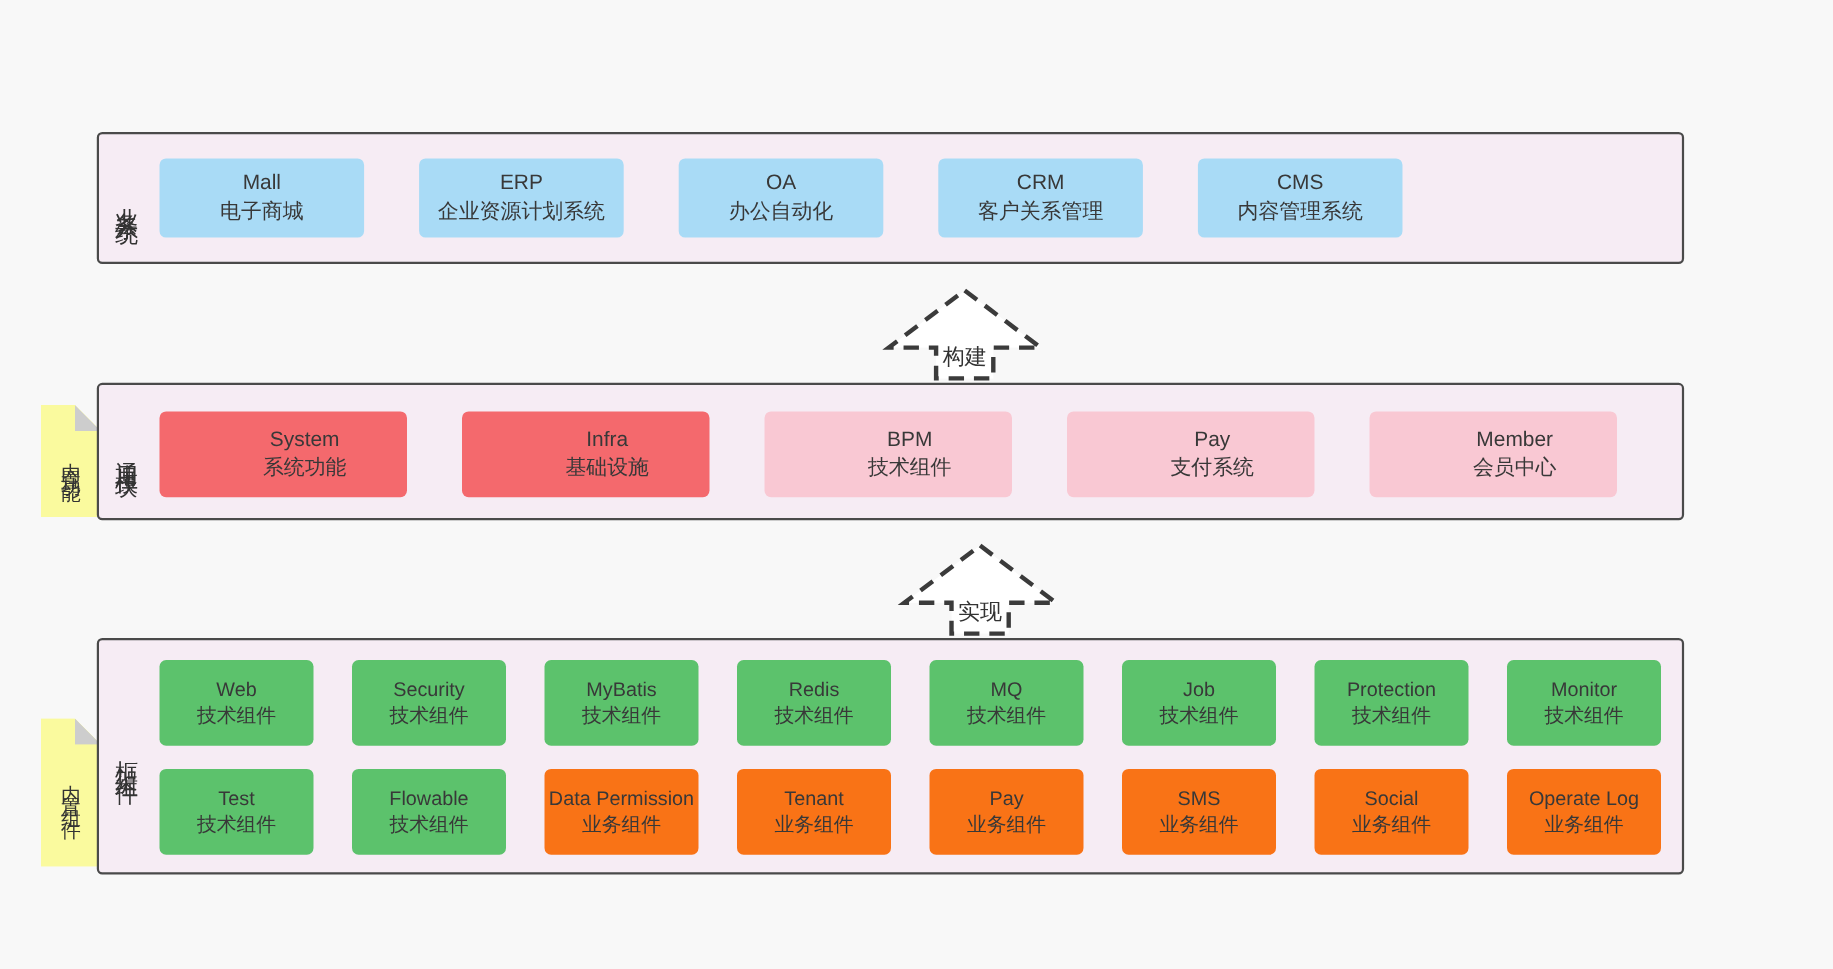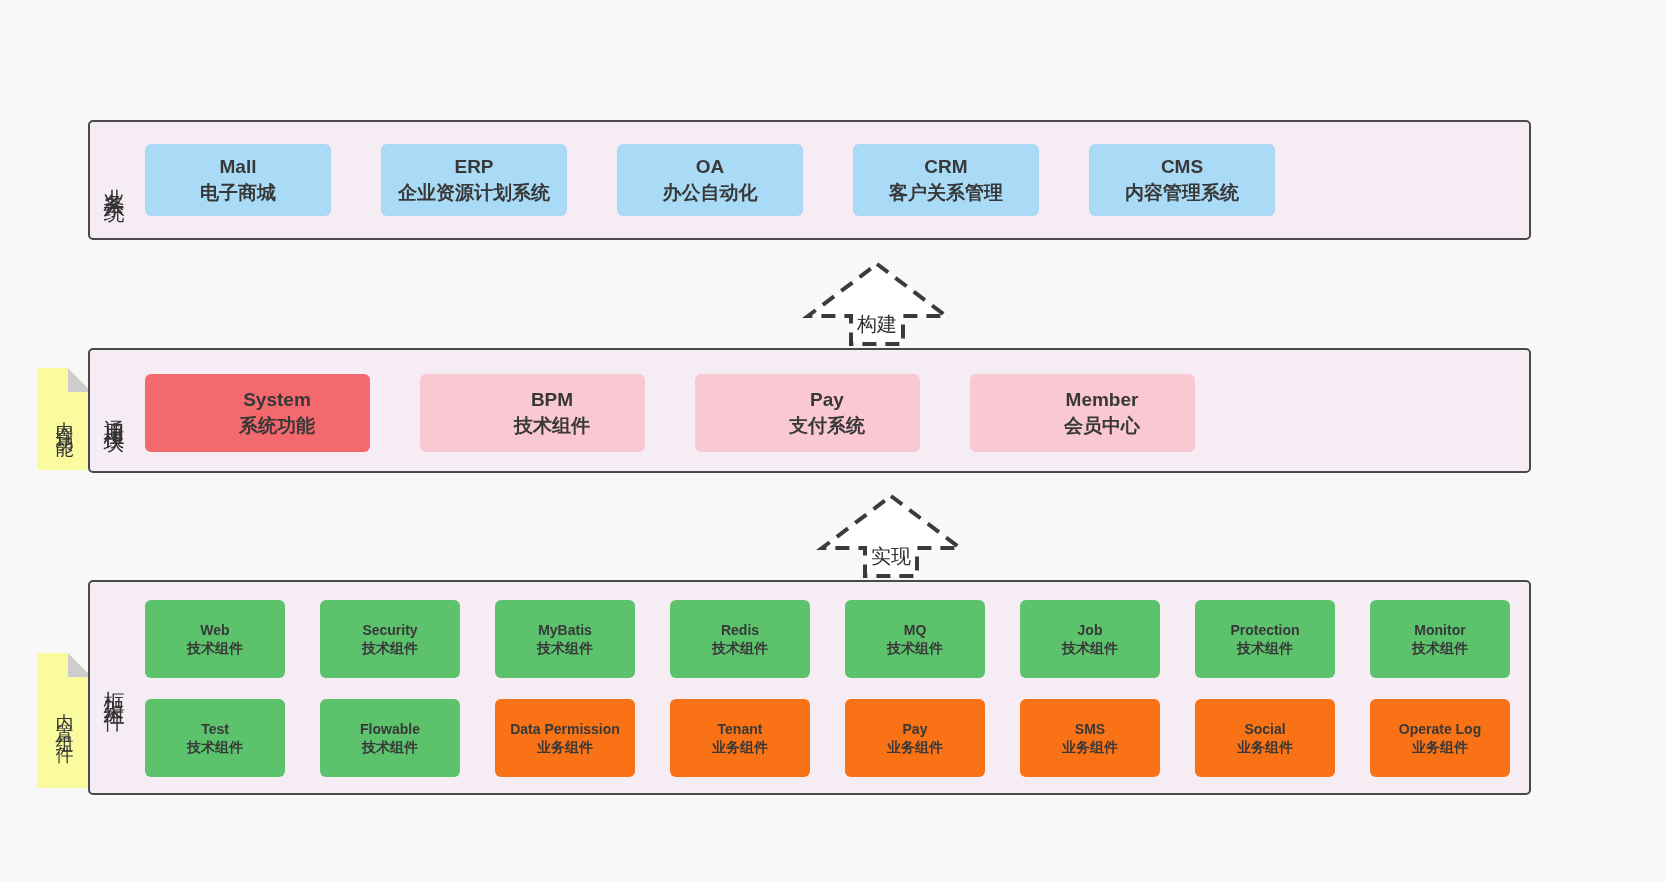--- a/index.html
+++ b/index.html
@@ -19,25 +19,25 @@
     writing-mode:vertical-rl;text-orientation:upright;
     font-size:21px;color:#333;letter-spacing:4px;white-space:nowrap;
   }
   .v-label.wide{letter-spacing:7px;}
   .row{position:absolute;display:flex;left:55px;}
   .row-6{gap:50px;}
   .row-8{gap:35px;}
   .box{
     border-radius:6px;display:flex;flex-direction:column;
     align-items:center;justify-content:center;text-align:center;
-    line-height:1.38;color:#383838;font-weight:bold;
+    line-height:1.38;color:#383838;
   }
   .row-6 .box{width:186px;height:72px;font-size:19px;}
   #panel-modules .box{height:78px;padding-left:39px;}
-  .row-8 .box{width:140px;height:78px;font-size:14px;line-height:1.3;}
+  .row-8 .box{width:140px;height:78px;font-size:18px;line-height:1.3;}
   .blue{background:#a9dbf6;}
   .red{background:#f4696d;}
   .pink{background:#f9c8d3;}
   .green{background:#5cc26c;}
   .green-light{background:#f97316;}
   .note{
     position:absolute;width:55px;background:#fafa9e;z-index:0;
     display:flex;align-items:center;justify-content:center;
     clip-path:polygon(0 0, calc(100% - 24px) 0, 100% 24px, 100% 100%, 0 100%);
   }
@@ -101,20 +101,24 @@
   <span class="note-text">内置功能</span>
 </div>
 
 <section class="panel" id="panel-modules" style="top:348px;height:125px;">
   <div class="v-label">通用模块</div>
   <div class="row row-6" style="top:24px;">
     <div class="box red">
       <div>System</div>
       <div>系统功能</div>
     </div>
+    <div class="box red">
+      <div>Infra</div>
+      <div>基础设施</div>
+    </div>
     <div class="box pink">
       <div>BPM</div>
       <div>技术组件</div>
     </div>
     <div class="box pink">
       <div>Pay</div>
       <div>支付系统</div>
     </div>
     <div class="box pink">
       <div>Member</div>

